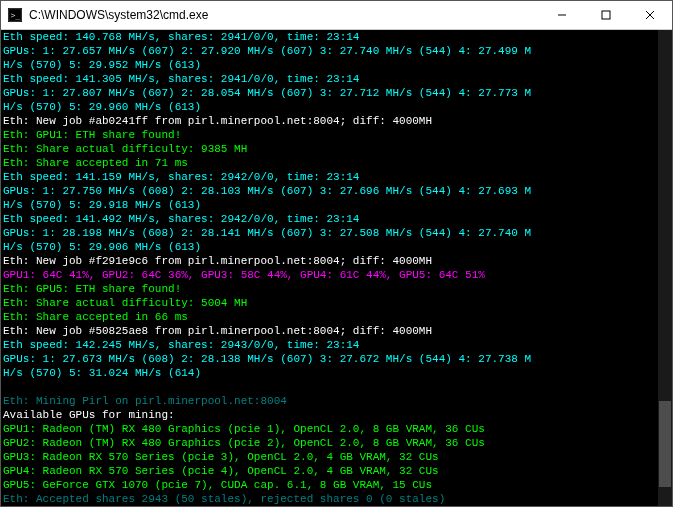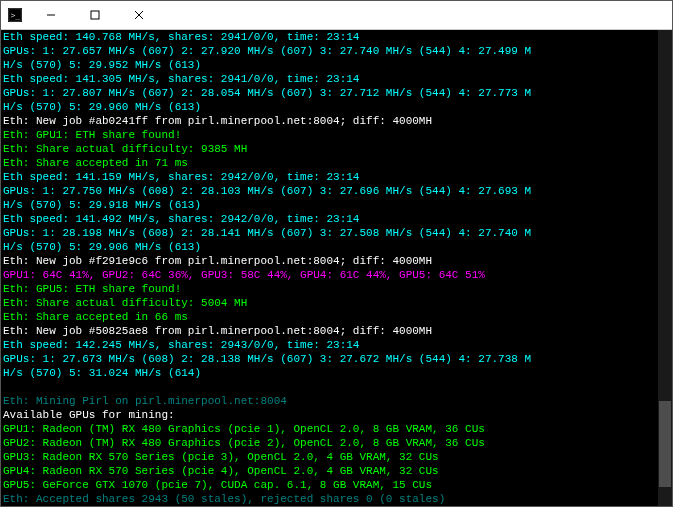--- a/index.html
+++ b/index.html
@@ -25,20 +25,21 @@
 
 <div class="window">
   <div class="titlebar">
     <span class="icon">
       <svg viewBox="0 0 16 16">
           <rect x="0" y="0" width="16" height="16" fill="#000"></rect>
           <rect x="1" y="1" width="14" height="14" fill="#000" stroke="#888" stroke-width="0.5"></rect>
           <text x="3" y="11" fill="#ccc" font-size="9" font-family="monospace">&gt;_</text>
         </svg>
     </span>
+    <span class="title">C:\WINDOWS\system32\cmd.exe</span>
     <div class="winbtn">
       <svg width="10" height="10">
           <line x1="1" y1="5" x2="9" y2="5" stroke="#000" stroke-width="1"></line>
         </svg>
     </div>
     <div class="winbtn">
       <svg width="10" height="10">
           <rect x="1" y="1" width="8" height="8" fill="none" stroke="#000" stroke-width="1"></rect>
         </svg>
     </div>

